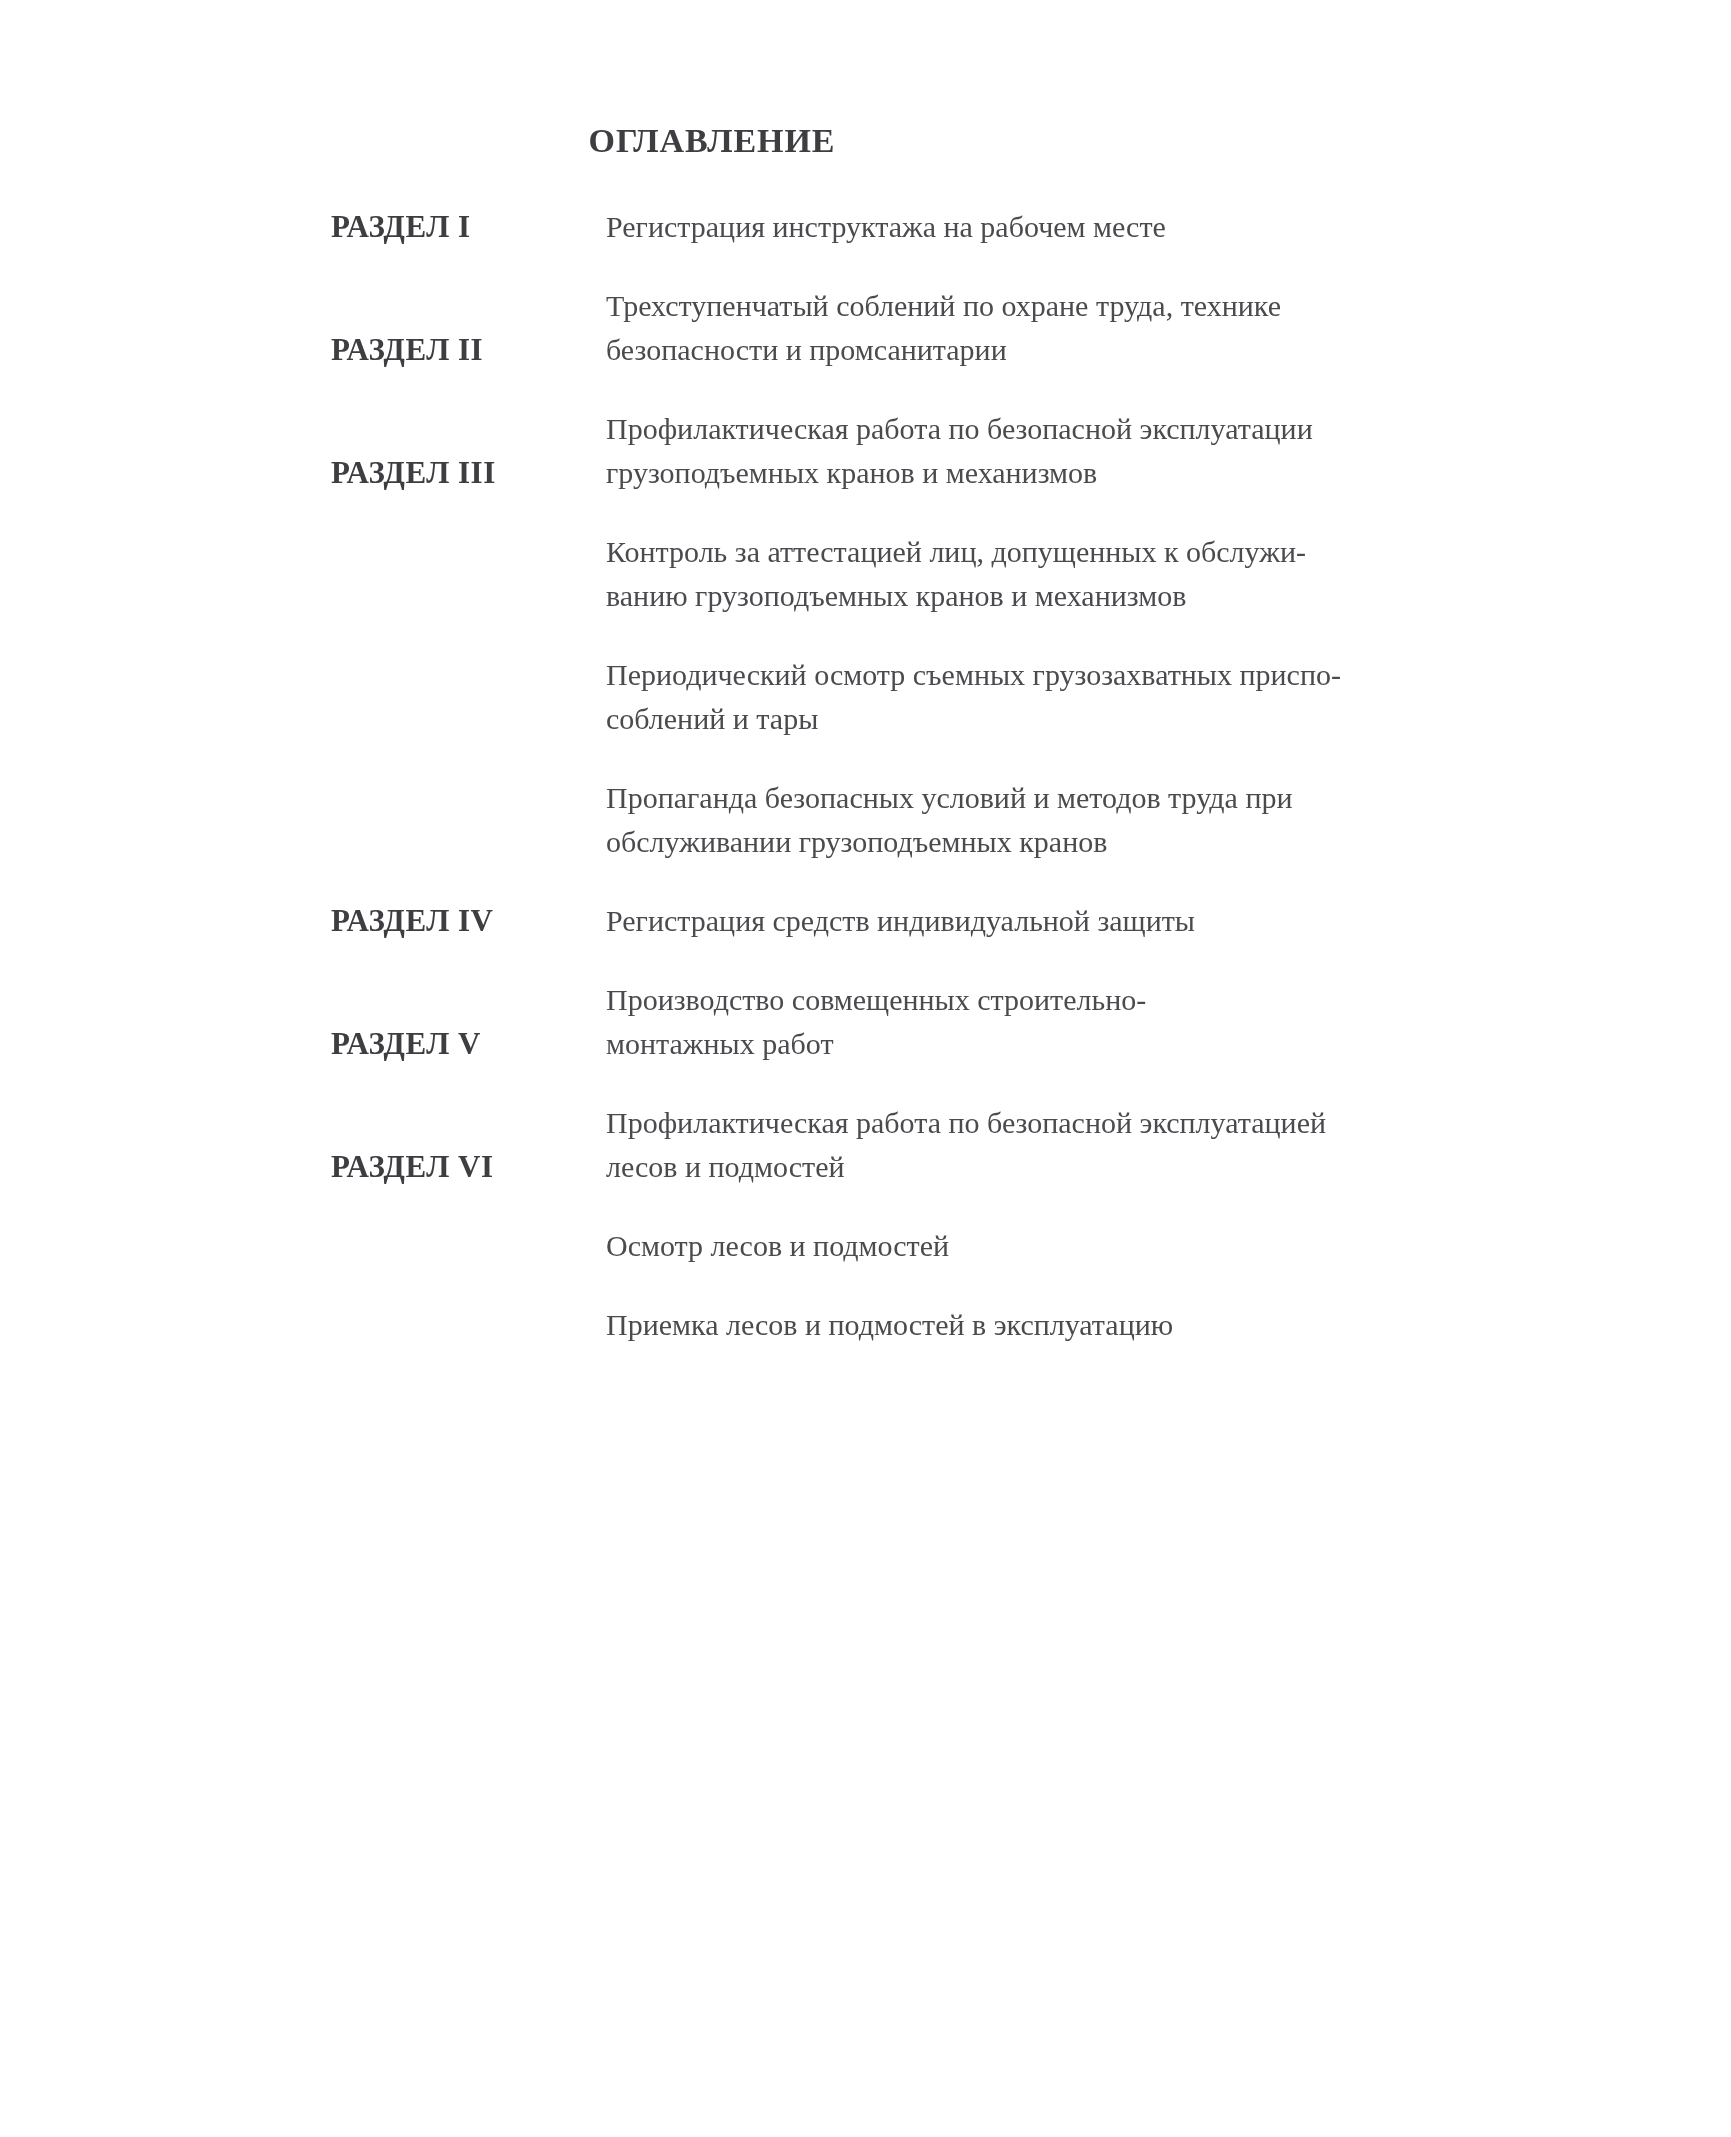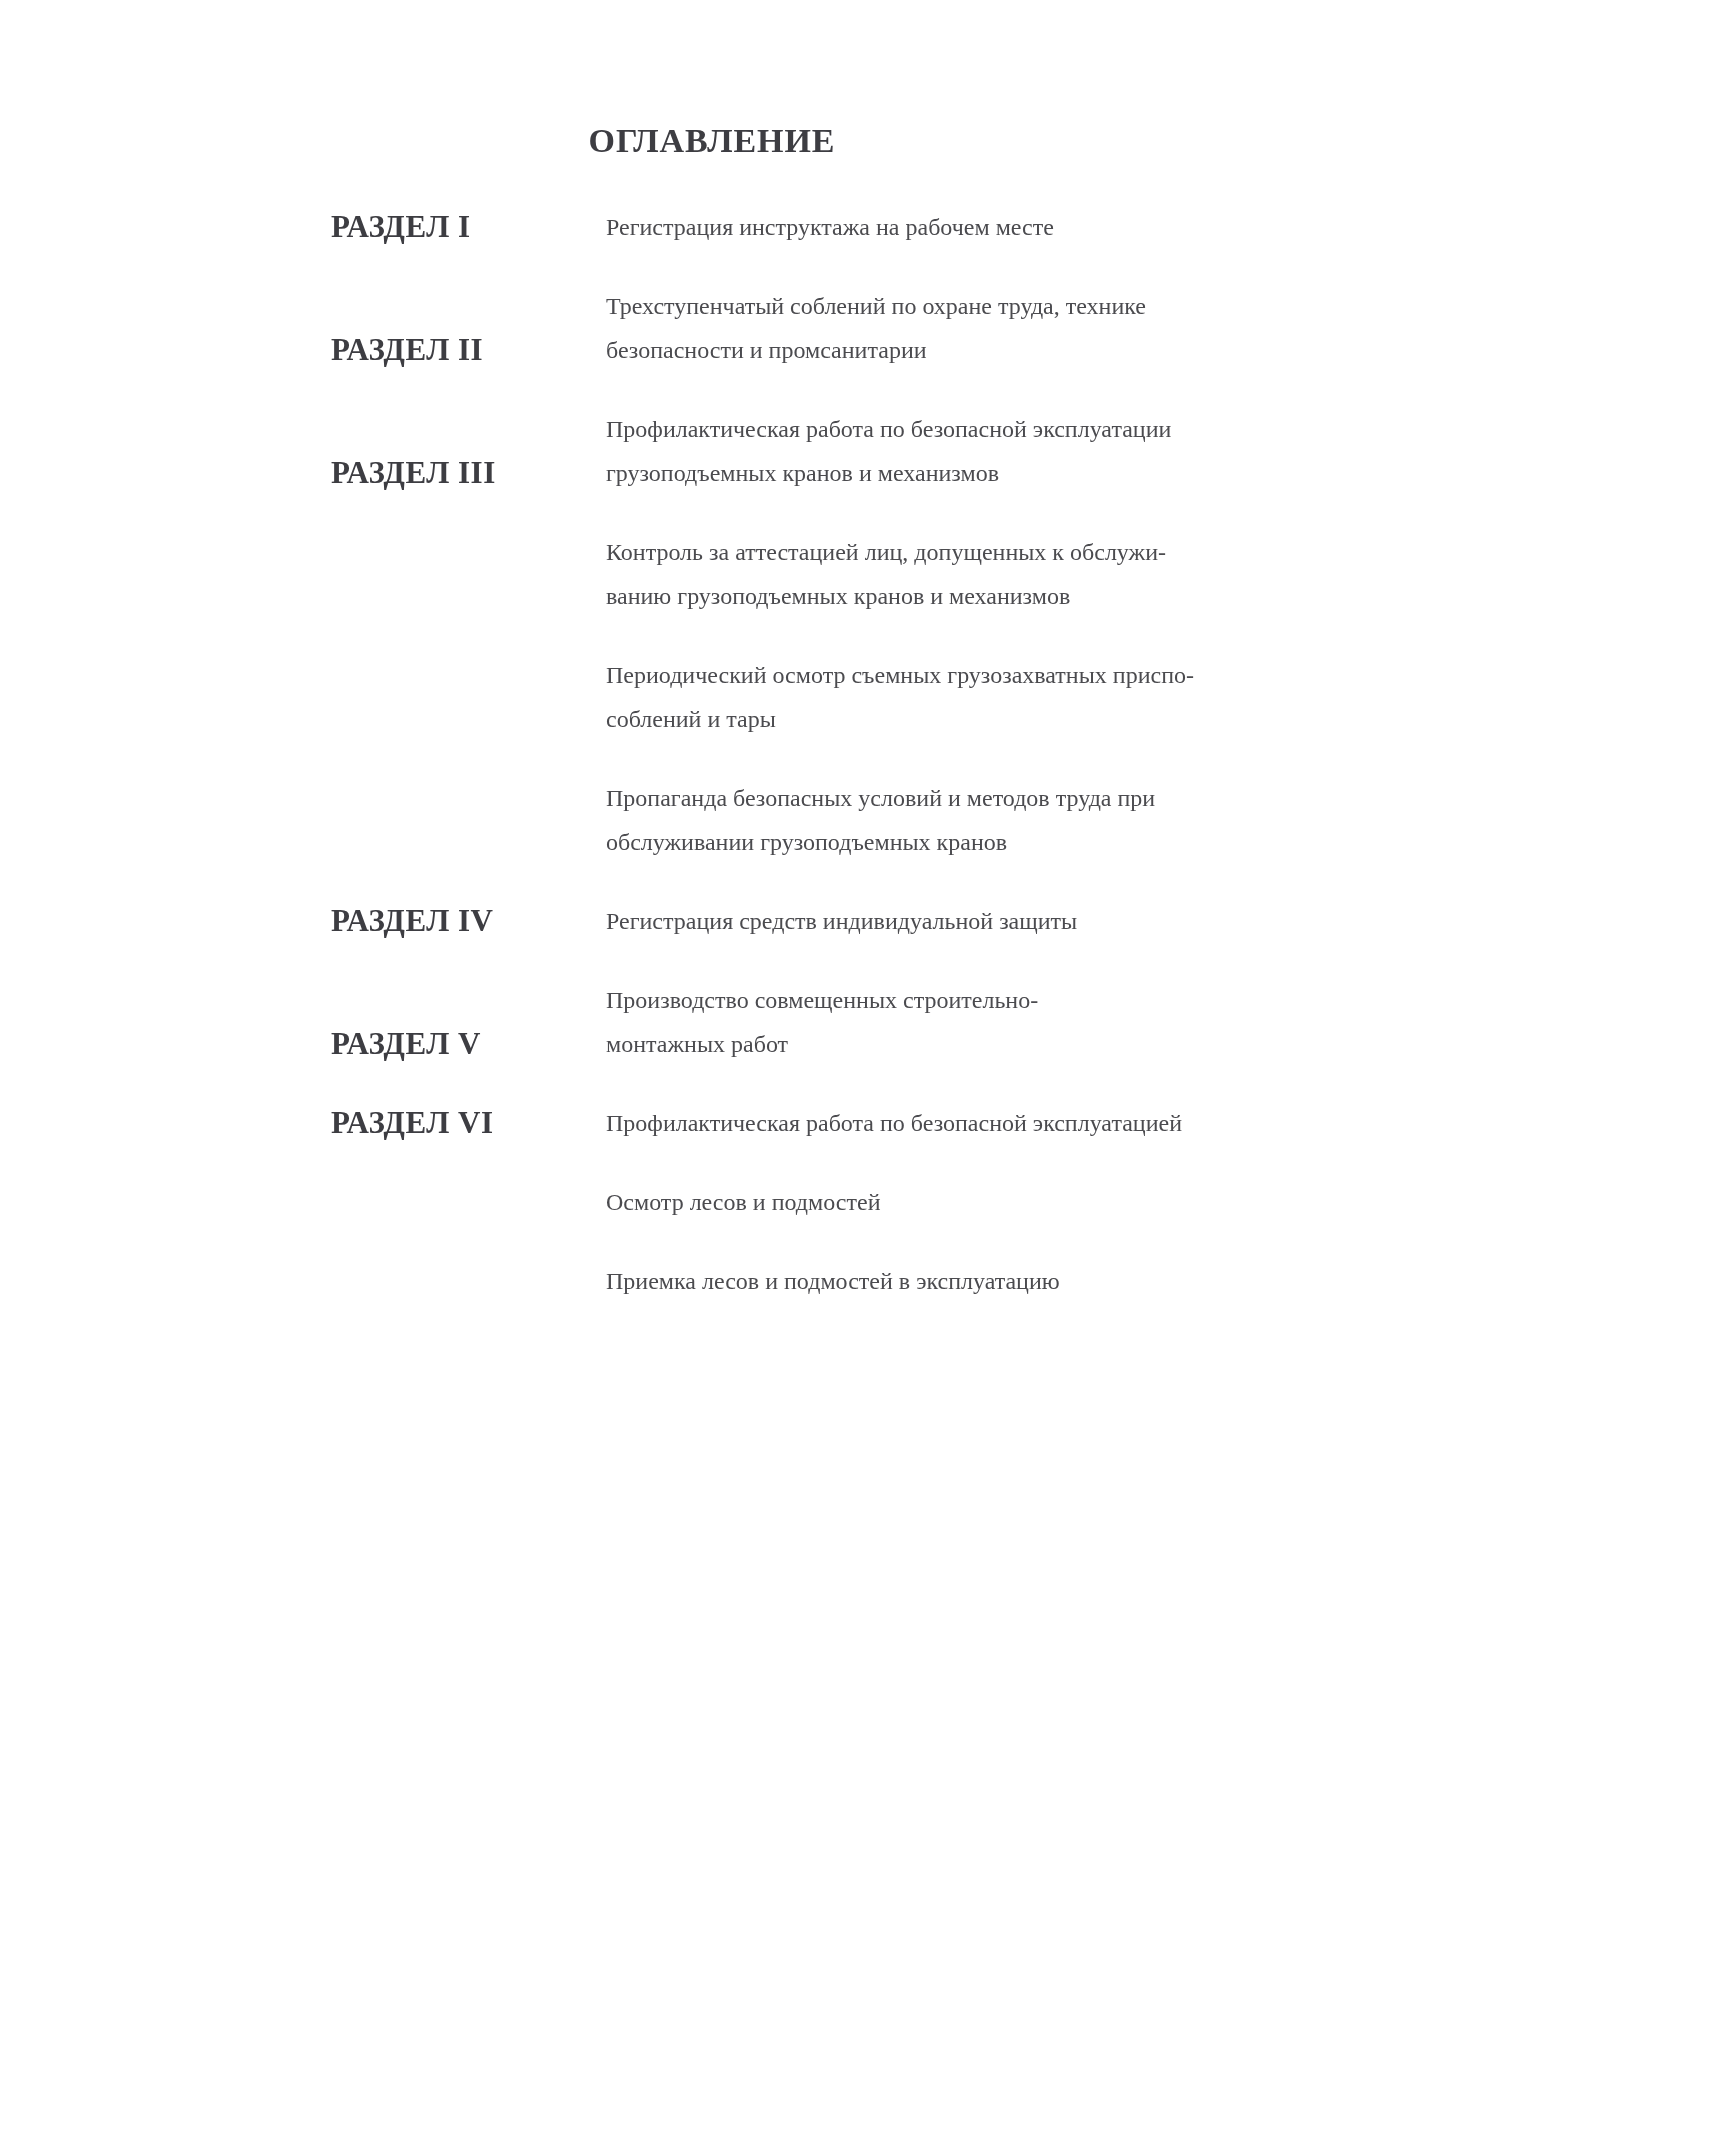--- a/index.html
+++ b/index.html
@@ -45,21 +45,21 @@
     flex:0 0 275px;
     font-weight:bold;
     font-size:31px;
     line-height:44px;
     letter-spacing:0.5px;
     color:var(--label-color);
     white-space:nowrap;
   }
   .toc-desc{
     width:877px;
-    font-size:24px;
+    font-size:30px;
     line-height:44px;
     color:var(--body-color);
   }
   .toc-line{
     white-space:nowrap;
   }
 </style>
 </head>
 <body>
 
@@ -128,20 +128,21 @@
       <div class="toc-desc">
         <div class="toc-line">Производство совмещенных строительно-</div>
         <div class="toc-line">монтажных работ</div>
       </div>
     </div>
 
     <div class="toc-row">
       <div class="toc-label">РАЗДЕЛ VI</div>
       <div class="toc-desc">
         <div class="toc-line">Профилактическая работа по безопасной эксплуатацией</div>
+        <div class="toc-line">лесов и подмостей</div>
       </div>
     </div>
 
     <div class="toc-row">
       <div class="toc-label"></div>
       <div class="toc-desc">
         <div class="toc-line">Осмотр лесов и подмостей</div>
       </div>
     </div>
 

